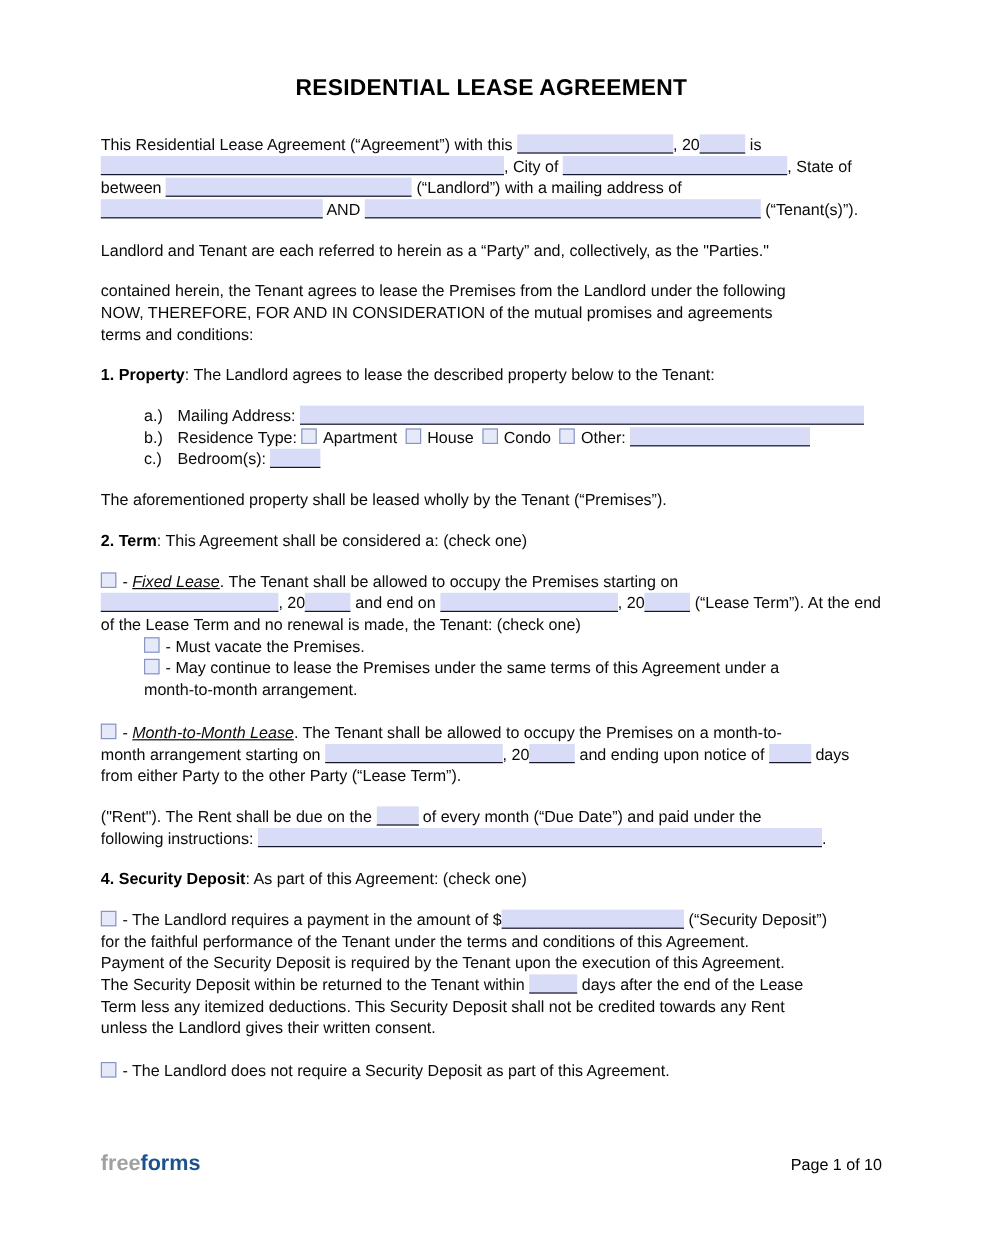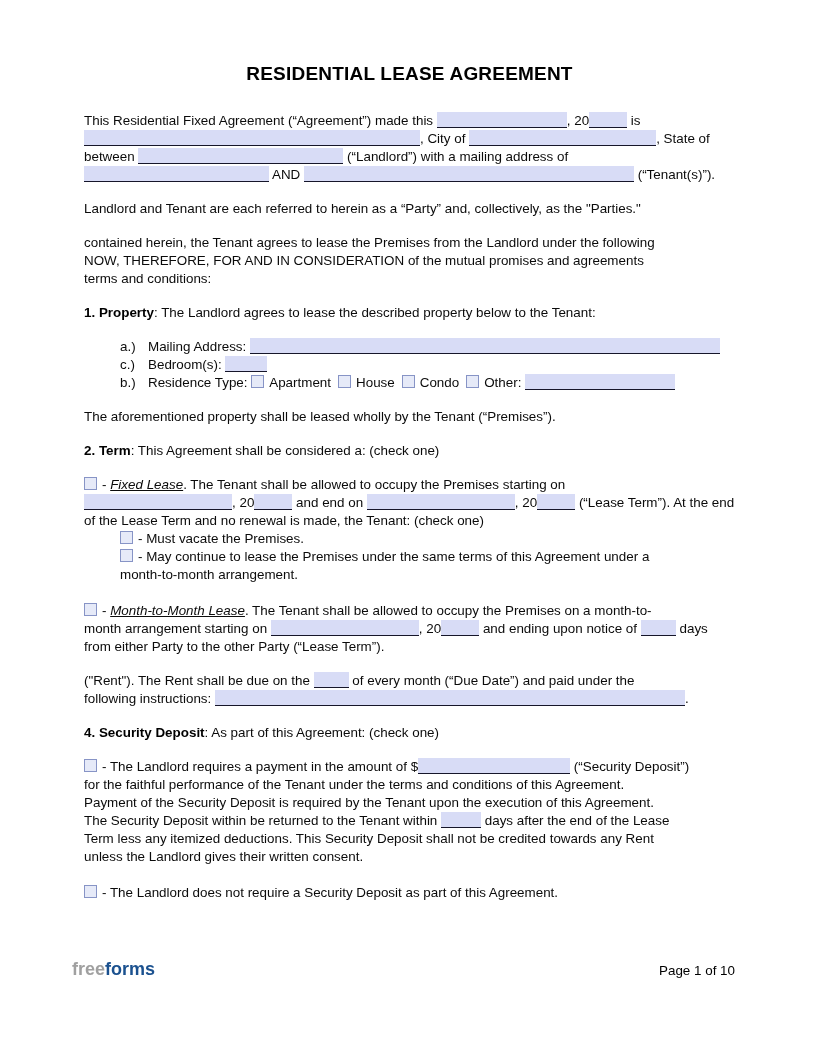--- a/index.html
+++ b/index.html
@@ -28,37 +28,37 @@
   .w35{width:35px}.w38{width:38px}.w40{width:40px}.w42{width:42px}
   .w130{width:130px}.w148{width:148px}.w150{width:150px}.w152{width:152px}
   .w180{width:180px}.w185{width:185px}.w187{width:187px}.w205{width:205px}
   .w330{width:330px}.w336{width:336px}.w470{width:470px}
   .cb{
     display:inline-block;width:11px;height:11px;vertical-align:-1px;
     background:#e6eaf8;border:1px solid #8794c6;margin-right:5px;
   }
   .cb.gap{margin-left:7px;}
   .footer{
-    position:absolute;left:72px;right:84px;top:957px;
+    position:absolute;left:84px;right:84px;top:957px;
     display:flex;justify-content:space-between;align-items:flex-end;gap:35px;
   }
   .logo{font-size:18px;line-height:24px;font-weight:bold;}
   .logo .free{color:#a0a0a0;}
   .logo .forms{color:#1b518f;}
   .pagenum{font-size:13.4px;line-height:18px;color:#000;margin-bottom:1px;}
 </style>
 </head>
 <body>
 
 <div class="page">
 
   <h1 class="title">RESIDENTIAL LEASE AGREEMENT</h1>
 
   <div class="para tight">
-    <div class="ln"><span>This Residential Fixed Agreement (“Agreement”) made this </span><span class="field w130"></span><span>, 20</span><span class="field w38"></span><span> is</span></div>
+    <div class="ln"><span>This Residential Lease Agreement (“Agreement”) with this </span><span class="field w130"></span><span>, 20</span><span class="field w38"></span><span> is</span></div>
     <div class="ln"><span class="field w336"></span><span>, City of </span><span class="field w187"></span><span>, State of</span></div>
     <div class="ln"><span>between </span><span class="field w205"></span><span> (“Landlord”) with a mailing address of</span></div>
     <div class="ln"><span class="field w185"></span><span> AND </span><span class="field w330"></span><span> (“Tenant(s)”).</span></div>
   </div>
 
   <div class="para">
     <div class="ln"><span>Landlord and Tenant are each referred to herein as a “Party” and, collectively, as the "Parties."</span></div>
   </div>
 
   <div class="para">
@@ -66,22 +66,22 @@
     <div class="ln"><span>NOW, THEREFORE, FOR AND IN CONSIDERATION of the mutual promises and agreements</span></div>
     <div class="ln"><span>terms and conditions:</span></div>
   </div>
 
   <div class="para">
     <div class="ln"><b>1. Property</b><span>: The Landlord agrees to lease the described property below to the Tenant:</span></div>
   </div>
 
   <div class="para">
     <div class="ln indent"><span class="li-label">a.)</span><span>Mailing Address: </span><span class="field w470"></span></div>
+    <div class="ln indent"><span class="li-label">b.)</span><span>Residence Type: </span><span class="cb"></span><span>Apartment</span><span class="cb gap"></span><span>House</span><span class="cb gap"></span><span>Condo</span><span class="cb gap"></span><span>Other: </span><span class="field w150"></span></div>
     <div class="ln indent"><span class="li-label">c.)</span><span>Bedroom(s): </span><span class="field w42"></span></div>
-    <div class="ln indent"><span class="li-label">b.)</span><span>Residence Type: </span><span class="cb"></span><span>Apartment</span><span class="cb gap"></span><span>House</span><span class="cb gap"></span><span>Condo</span><span class="cb gap"></span><span>Other: </span><span class="field w150"></span></div>
   </div>
 
   <div class="para">
     <div class="ln"><span>The aforementioned property shall be leased wholly by the Tenant (“Premises”).</span></div>
   </div>
 
   <div class="para">
     <div class="ln"><b>2. Term</b><span>: This Agreement shall be considered a: (check one)</span></div>
   </div>
 

